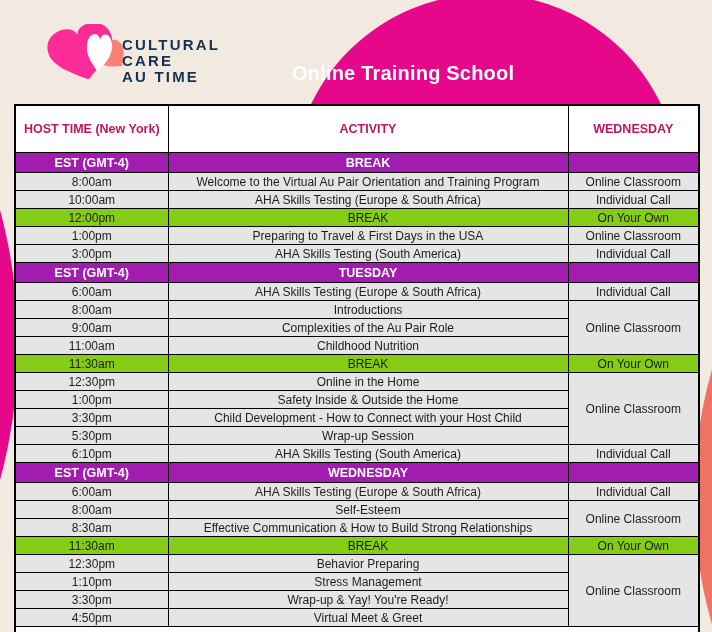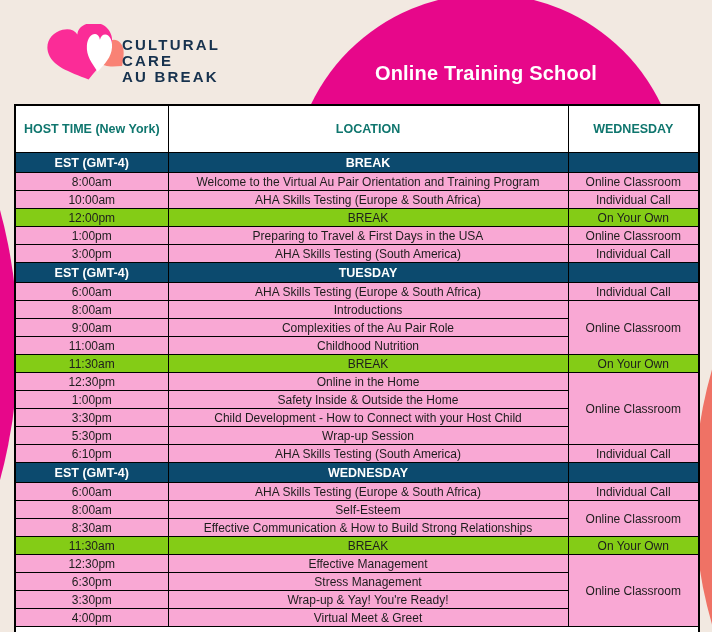--- a/index.html
+++ b/index.html
@@ -7,34 +7,34 @@
     width:712px;height:632px;overflow:hidden;position:relative;
     background:#F2E9E1;
     font-family:"Liberation Sans", sans-serif;
   }
   .circle{position:absolute;border-radius:50%;}
   #dome{left:292px;top:-6px;width:388px;height:388px;background:#E7078A;z-index:1;}
   #left-bubble{left:-1012px;top:-170px;width:1030px;height:1030px;background:#E7078A;z-index:0;}
   #right-bubble{left:694px;top:37px;width:920px;height:920px;background:#EF7265;z-index:0;}
   #banner-title{
     position:absolute;left:292px;top:62px;width:388px;z-index:2;
-    text-align:center;color:#FFFFFF;font-size:20px;font-weight:bold;letter-spacing:.2px;
+    color:#FFFFFF;font-size:20px;font-weight:bold;letter-spacing:.2px;
   }
   #logo{position:absolute;left:45px;top:24px;z-index:2;}
   #logo-text{
     position:absolute;left:122px;top:37px;z-index:2;
     color:#17324E;font-size:15px;font-weight:bold;letter-spacing:2.2px;line-height:16px;
   }
   #schedule-wrap{position:absolute;left:14px;top:104px;z-index:2;}
   table{border-collapse:collapse;table-layout:fixed;width:684px;background:#FFFFFF;}
   td,th{border:1px solid #000;text-align:center;vertical-align:middle;padding:0 4px;overflow:hidden;white-space:nowrap;}
   table{border:2px solid #000;}
-  .head-row th{height:46px;background:#FFFFFF;color:#0f766e;font-size:12.5px;font-weight:bold;}
-  .day-row td{height:19px;background:#0c4a6e;color:#FFFFFF;font-size:12.5px;font-weight:bold;}
-  .item-row td{height:17px;background:#f9a8d4;color:#1D1D1D;font-size:12px;font-weight:normal;}
+  .head-row th{height:46px;background:#FFFFFF;color:#be185d;font-size:12.5px;font-weight:bold;}
+  .day-row td{height:19px;background:#a21caf;color:#FFFFFF;font-size:12.5px;font-weight:bold;}
+  .item-row td{height:17px;background:#e5e5e5;color:#1D1D1D;font-size:12px;font-weight:normal;}
   .break-row td{background:#84cc16;}
   .tail-row td{height:20px;background:#FFFFFF;}
 </style>
 </head>
 <body>
 
 <div class="circle" id="left-bubble"></div>
 <div class="circle" id="right-bubble"></div>
 <div class="circle" id="dome"></div>
 <div id="banner-title">Online Training School</div>
@@ -49,35 +49,35 @@
   <g>
     <use href="#heart" transform="translate(37,29) rotate(-14) scale(0.78,0.68)" fill="#FB2C97"></use>
   </g>
   <g>
     <use href="#heart" transform="translate(54,29) rotate(4) scale(0.30,0.47)" fill="#FFFFFF"></use>
   </g>
 </svg>
 <div id="logo-text">
   <div>CULTURAL</div>
   <div>CARE</div>
-  <div>AU BREAK</div>
+  <div>AU TIME</div>
 </div>
 
 <div id="schedule-wrap">
 <table>
   <colgroup>
         <col style="width:153px">
         <col style="width:400px">
         <col style="width:131px">
       </colgroup>
 
   <tbody>
         <tr class="head-row">
     <th>HOST TIME (New York)</th>
-    <th>LOCATION</th>
+    <th>ACTIVITY</th>
     <th>WEDNESDAY</th>
   </tr>
 
   <tr class="day-row">
     <td>EST (GMT-4)</td>
     <td>BREAK</td>
     <td></td>
   </tr>
   <tr class="item-row">
     <td>8:00am</td>
@@ -175,33 +175,33 @@
     <td>8:30am</td>
     <td>Effective Communication &amp; How to Build Strong Relationships</td>
   </tr>
   <tr class="item-row break-row">
     <td>11:30am</td>
     <td>BREAK</td>
     <td>On Your Own</td>
   </tr>
   <tr class="item-row">
     <td>12:30pm</td>
-    <td>Effective Management</td>
+    <td>Behavior Preparing</td>
     <td rowspan="4">Online Classroom</td>
   </tr>
   <tr class="item-row">
-    <td>6:30pm</td>
+    <td>1:10pm</td>
     <td>Stress Management</td>
   </tr>
   <tr class="item-row">
     <td>3:30pm</td>
     <td>Wrap-up &amp; Yay! You're Ready!</td>
   </tr>
   <tr class="item-row">
-    <td>4:00pm</td>
+    <td>4:50pm</td>
     <td>Virtual Meet &amp; Greet</td>
   </tr>
 
   <tr class="tail-row">
     <td colspan="3"></td>
   </tr>
 </tbody>
     </table>
 </div>
 

